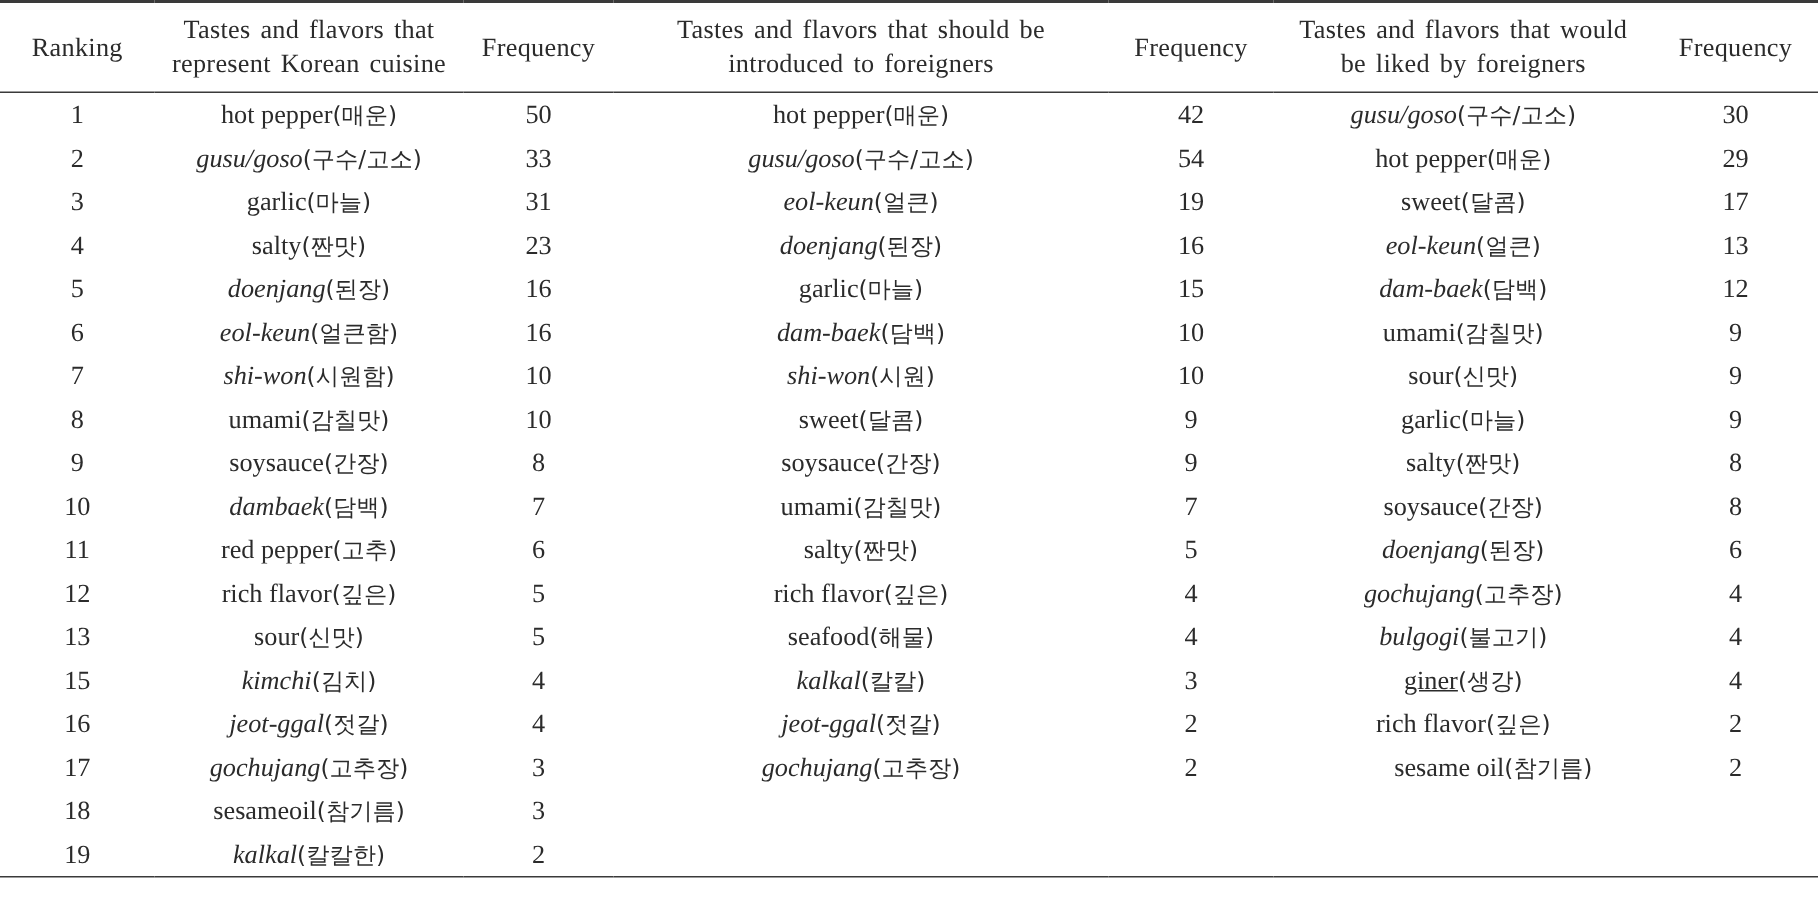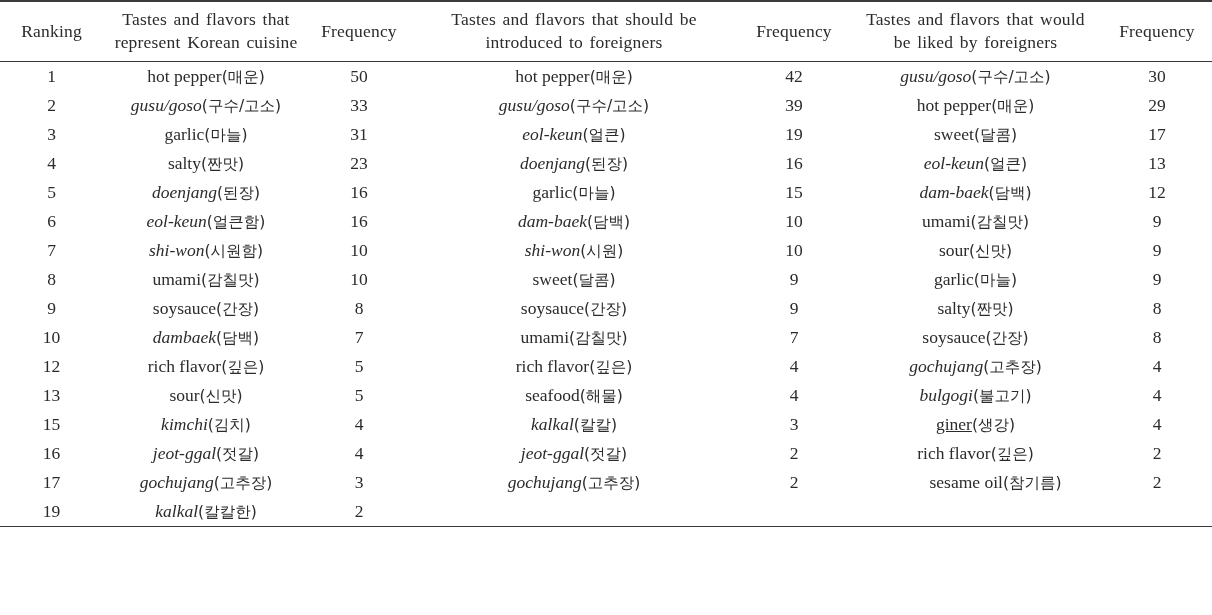--- a/index.html
+++ b/index.html
@@ -111,21 +111,21 @@
           <td class="rom"><span class="term" style="font-style: normal;">hot pepper</span><span class="ko">(매운)</span></td>
           <td class="num">42</td>
           <td class="rom"><span class="term">gusu/goso</span><span class="ko">(구수/고소)</span></td>
           <td class="num">30</td>
         </tr>
         <tr>
           <td class="num">2</td>
           <td class="rom"><span class="term">gusu/goso</span><span class="ko">(구수/고소)</span></td>
           <td class="num">33</td>
           <td class="rom"><span class="term">gusu/goso</span><span class="ko">(구수/고소)</span></td>
-          <td class="num">39</td>
+          <td class="num">54</td>
           <td class="rom"><span class="term" style="font-style: normal;">hot pepper</span><span class="ko">(매운)</span></td>
           <td class="num">29</td>
         </tr>
         <tr>
           <td class="num">3</td>
           <td class="rom"><span class="term" style="font-style: normal;">garlic</span><span class="ko">(마늘)</span></td>
           <td class="num">31</td>
           <td class="rom"><span class="term">eol-keun</span><span class="ko">(얼큰)</span></td>
           <td class="num">19</td>
           <td class="rom"><span class="term" style="font-style: normal;">sweet</span><span class="ko">(달콤)</span></td>
@@ -188,20 +188,29 @@
         <tr>
           <td class="num">10</td>
           <td class="rom"><span class="term">dambaek</span><span class="ko">(담백)</span></td>
           <td class="num">7</td>
           <td class="rom"><span class="term" style="font-style: normal;">umami</span><span class="ko">(감칠맛)</span></td>
           <td class="num">7</td>
           <td class="rom"><span class="term" style="font-style: normal;">soysauce</span><span class="ko">(간장)</span></td>
           <td class="num">8</td>
         </tr>
         <tr>
+          <td class="num">11</td>
+          <td class="rom"><span class="term" style="font-style: normal;">red pepper</span><span class="ko">(고추)</span></td>
+          <td class="num">6</td>
+          <td class="rom"><span class="term" style="font-style: normal;">salty</span><span class="ko">(짠맛)</span></td>
+          <td class="num">5</td>
+          <td class="rom"><span class="term">doenjang</span><span class="ko">(된장)</span></td>
+          <td class="num">6</td>
+        </tr>
+        <tr>
           <td class="num">12</td>
           <td class="rom"><span class="term" style="font-style: normal;">rich flavor</span><span class="ko">(깊은)</span></td>
           <td class="num">5</td>
           <td class="rom"><span class="term" style="font-style: normal;">rich flavor</span><span class="ko">(깊은)</span></td>
           <td class="num">4</td>
           <td class="rom"><span class="term">gochujang</span><span class="ko">(고추장)</span></td>
           <td class="num">4</td>
         </tr>
         <tr>
           <td class="num">13</td>
@@ -231,20 +240,29 @@
           <td class="num">2</td>
         </tr>
         <tr>
           <td class="num">17</td>
           <td class="rom"><span class="term">gochujang</span><span class="ko">(고추장)</span></td>
           <td class="num">3</td>
           <td class="rom"><span class="term">gochujang</span><span class="ko">(고추장)</span></td>
           <td class="num">2</td>
           <td class="rom"><span class="term" style="font-style: normal; margin-left: 40px;">sesame oil</span><span class="ko">(참기름)</span></td>
           <td class="num">2</td>
+        </tr>
+        <tr>
+          <td class="num">18</td>
+          <td class="rom"><span class="term" style="font-style: normal;">sesameoil</span><span class="ko">(참기름)</span></td>
+          <td class="num">3</td>
+          <td class="rom"></td>
+          <td class="num"></td>
+          <td class="rom"></td>
+          <td class="num"></td>
         </tr>
         <tr>
           <td class="num">19</td>
           <td class="rom"><span class="term">kalkal</span><span class="ko">(칼칼한)</span></td>
           <td class="num">2</td>
           <td class="rom"></td>
           <td class="num"></td>
           <td class="rom"></td>
           <td class="num"></td>
         </tr>

